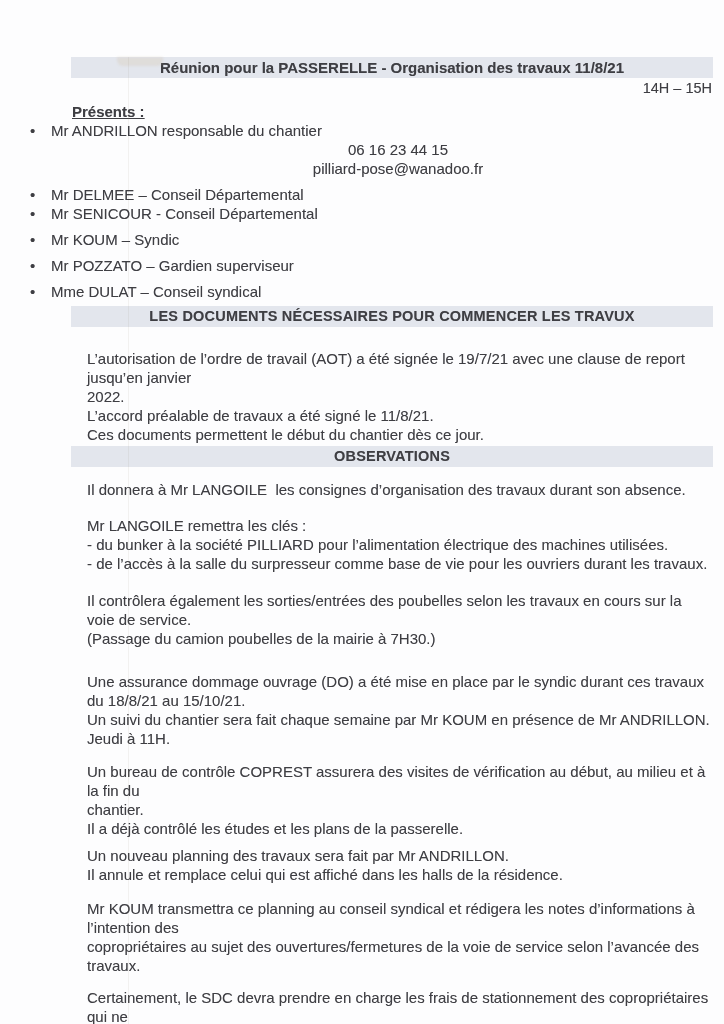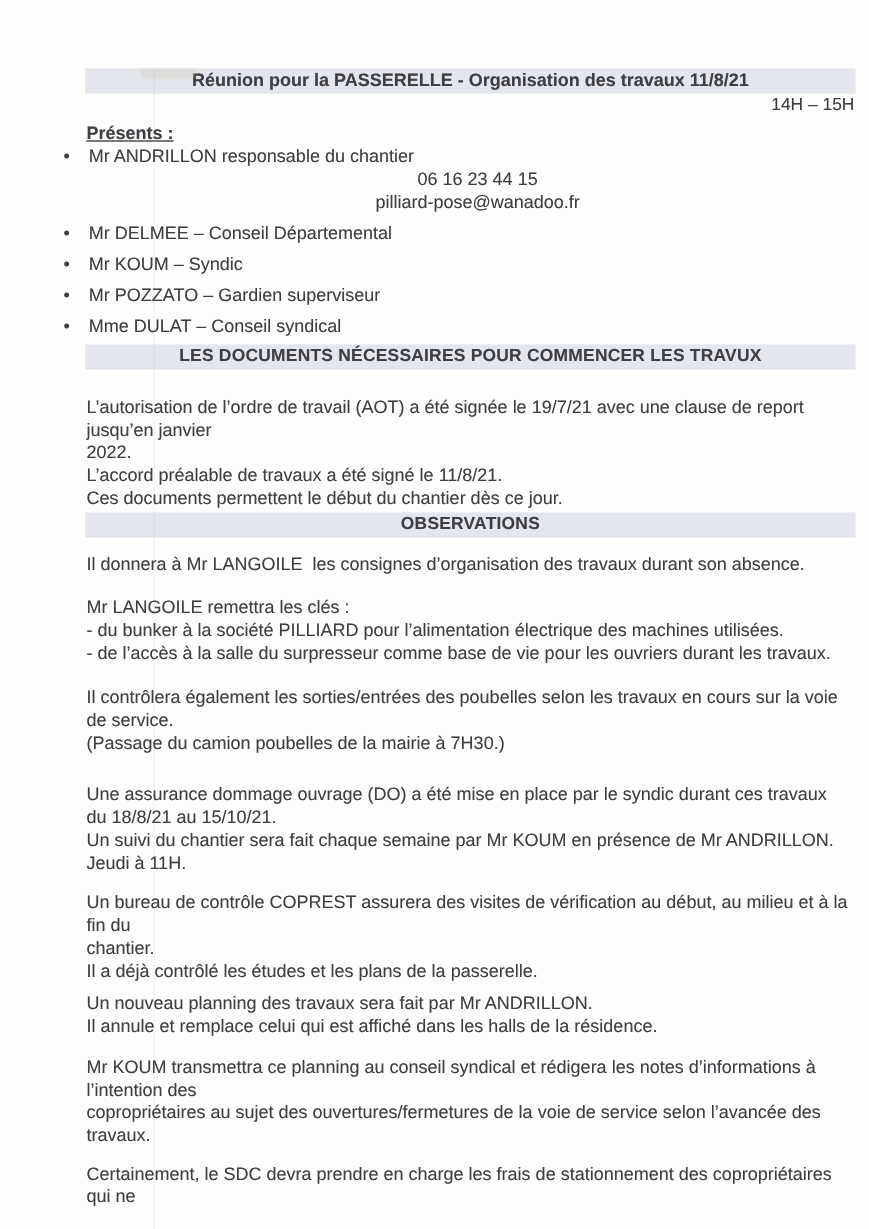--- a/index.html
+++ b/index.html
@@ -49,41 +49,41 @@
     text-align:right;
     font-size:14.5px;line-height:19px;
   }
   .presents{
     margin:4px 0 0 72px;
     font-size:15px;line-height:19px;
     font-weight:bold;text-decoration:underline;
   }
   
   ul.bullets{
-    margin:0;padding:0 0 0 74px;
+    margin:0;padding:0 0 0 51px;
     list-style:none;
     font-size:15px;line-height:19px;
   }
   ul.bullets li{position:relative;white-space:pre-wrap;}
   ul.bullets li::before{
     content:"\2022";
     position:absolute;left:-21px;top:0;
     font-size:15px;
   }
   ul.others{margin-top:7px;}
   li.gap{margin-top:7px;}
   
   .plain{
     margin:0 0 0 72px;
     font-size:15px;line-height:19px;
     white-space:pre-wrap;
     text-align:center;
   }
   .para{margin:0 11px 0 72px;font-size:15px;line-height:19px;}
-  .para .line{white-space:pre-wrap;min-height:19px;}
+  .para .line{white-space:pre-wrap;min-height:19px;margin-left:15px;}
   .p-docs{margin-top:22px;}
   .p-obs1{margin-top:13px;}
   .p-obs2{margin-top:17px;}
   .p-obs3{margin-top:18px;}
   .p-obs4{margin-top:24px;}
   .p-obs5{margin-top:14px;}
   .p-obs6{margin-top:8px;}
   .p-obs7{margin-top:15px;}
   .p-obs8{margin-top:13px;}
 </style>
@@ -104,20 +104,21 @@
   <div class="presents">Présents :</div>
 
   <ul class="bullets lead">
     <li>Mr ANDRILLON responsable du chantier</li>
   </ul>
   <div class="plain">06 16 23 44 15</div>
   <div class="plain">pilliard-pose@wanadoo.fr</div>
 
   <ul class="bullets others">
     <li>Mr DELMEE – Conseil Départemental</li>
+    <li>Mr SENICOUR - Conseil Départemental</li>
     <li class="gap">Mr KOUM – Syndic</li>
     <li class="gap">Mr POZZATO – Gardien superviseur</li>
     <li class="gap">Mme DULAT – Conseil syndical</li>
   </ul>
 
   <div class="band section-band band-docs">
     <span>LES DOCUMENTS NÉCESSAIRES POUR COMMENCER LES TRAVUX</span>
   </div>
 
   <div class="para p-docs">

